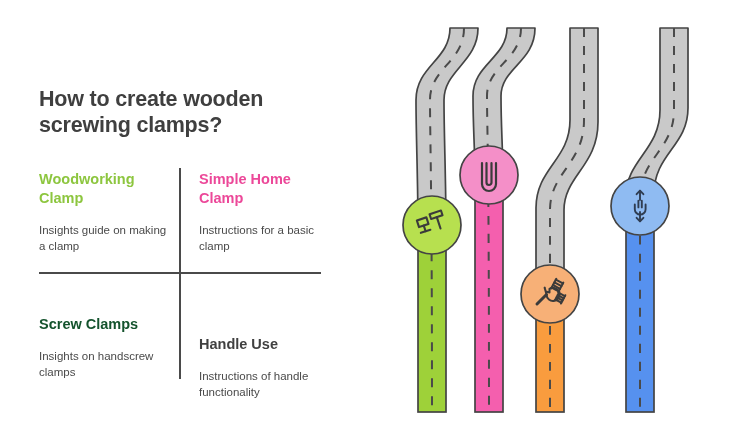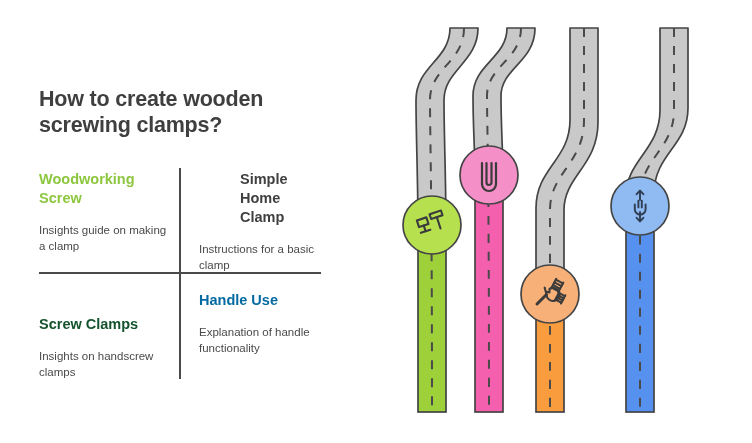--- a/index.html
+++ b/index.html
@@ -97,37 +97,37 @@
 <body style="background: rgb(255, 255, 255);">
 
 <div id="left-panel">
 
   <div id="page-title" style="color: rgb(63, 63, 63);">How to create wooden screwing clamps?</div>
 
   <div class="divider-v" style="background: rgb(74, 74, 74);"></div>
   <div class="divider-h" style="background: rgb(74, 74, 74);"></div>
 
   <div class="cell cell-0">
-    <p class="cell-title" style="color: rgb(141, 198, 63);">Woodworking Screw</p>
+    <p class="cell-title" style="color: rgb(141, 198, 63);">Woodworking Clamp</p>
     <p class="cell-desc" style="color: rgb(74, 74, 74);">Insights guide on making a clamp</p>
   </div>
 
   <div class="cell cell-1">
-    <p class="cell-title" style="color: #404040; margin-left: 41px;">Simple Home Clamp</p>
+    <p class="cell-title" style="color: #ec4899;">Simple Home Clamp</p>
     <p class="cell-desc" style="color: rgb(74, 74, 74);">Instructions for a basic clamp</p>
   </div>
 
   <div class="cell cell-2">
     <p class="cell-title" style="color: #14532d; margin-top: 24px;">Screw Clamps</p>
     <p class="cell-desc" style="color: rgb(74, 74, 74);">Insights on handscrew clamps</p>
   </div>
 
   <div class="cell cell-3">
-    <p class="cell-title" style="color: #0369a1;">Handle Use</p>
-    <p class="cell-desc" style="color: rgb(74, 74, 74);">Explanation of handle functionality</p>
+    <p class="cell-title" style="color: #404040; margin-top: 44px;">Handle Use</p>
+    <p class="cell-desc" style="color: rgb(74, 74, 74);">Instructions of handle functionality</p>
   </div>
 
 </div>
 
 <div id="roads-illustration">
 <svg id="roads-svg" viewBox="0 0 380 443" xmlns="http://www.w3.org/2000/svg">
   <defs>
 
     <g id="glyph-clamp-screw">
       <g stroke="#3b3b3b" stroke-width="2.1" fill="none" stroke-linecap="round" stroke-linejoin="round" transform="rotate(-18)">

